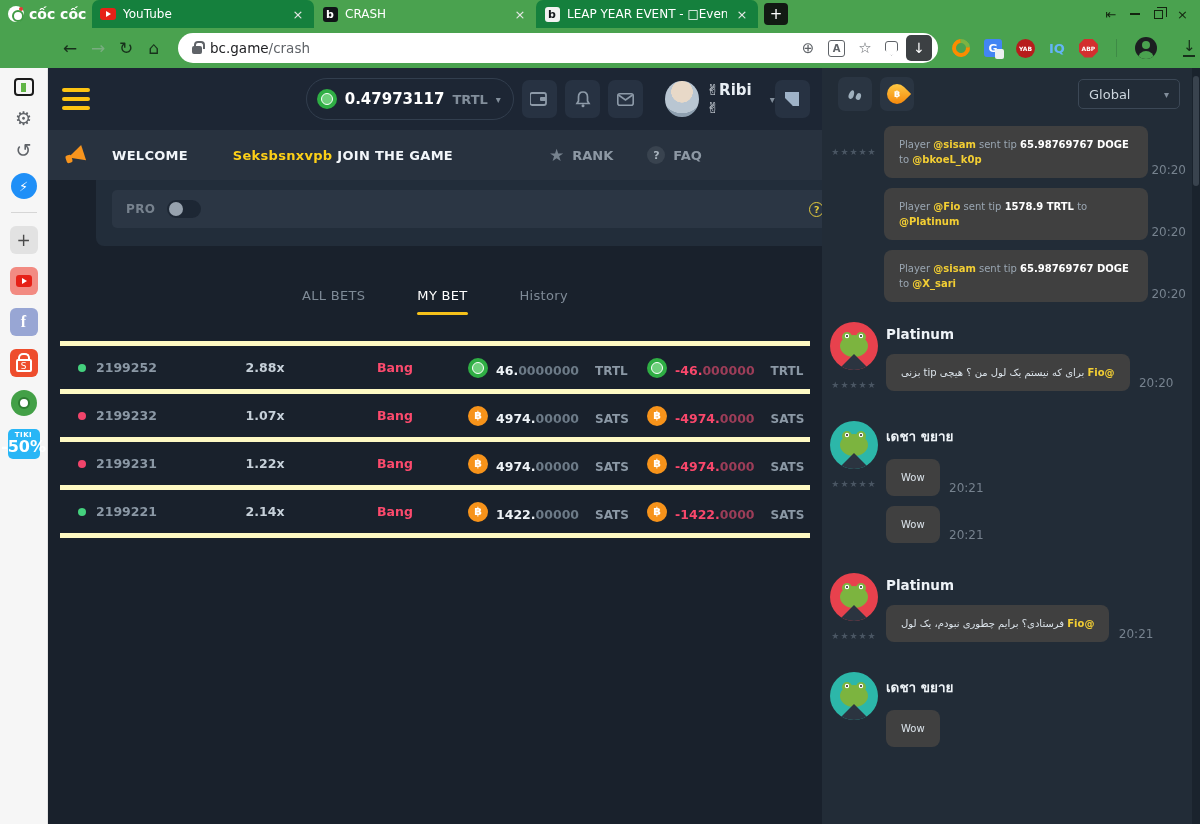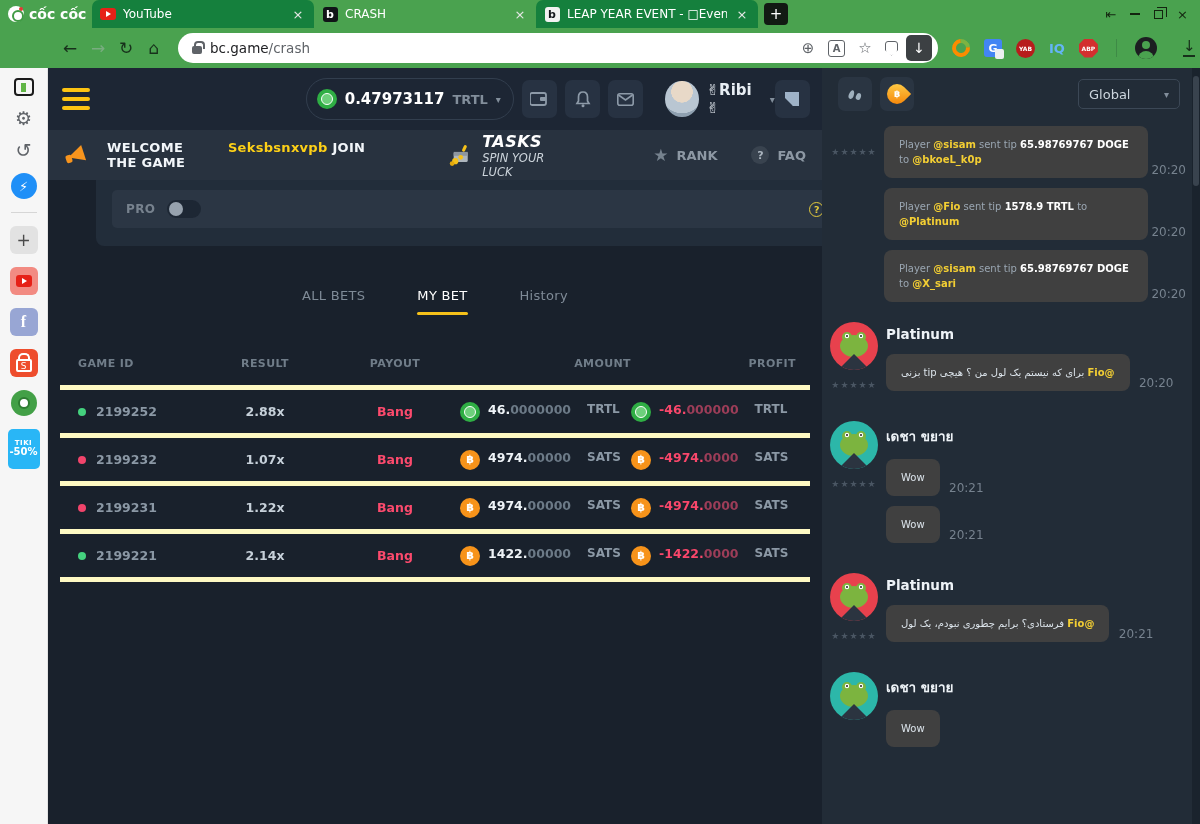--- a/index.html
+++ b/index.html
@@ -65,23 +65,23 @@
   .sb-plus { background:#e2e2e2; color:#4a4a4a; font-size:17px; }
   .sb-yt { background:#f28b82; }
   .sb-yt i { width:16px; height:12px; background:#e62117; border-radius:3px; position:relative; }
   .sb-yt i::after { content:""; position:absolute; left:6px; top:3px; border-left:5px solid #fff; border-top:3px solid transparent; border-bottom:3px solid transparent; }
   .sb-fb { background:#98a6d4; color:#fff; font-weight:bold; font-size:16px; font-family:"Liberation Serif",serif; }
   .sb-shopee { background:#ee4d2d; color:#fff; position:relative; }
   .sb-shopee i { width:16px; height:13px; border:2px solid #fff; border-radius:2px; margin-top:5px; display:flex; align-items:center; justify-content:center; font-size:9px; font-style:normal; color:#fff; }
   .sb-shopee i::before { content:""; position:absolute; top:4px; width:8px; height:6px; border:2px solid #fff; border-bottom:none; border-radius:5px 5px 0 0; }
   .sb-ball { width:26px; height:26px; border-radius:50%; background:#43a047; position:relative; }
   .sb-ball::after { content:""; position:absolute; left:7px; top:7px; width:8px; height:8px; border-radius:50%; background:#fff; border:2px solid #2e7d32; }
-  .sb-tiki { width:32px; height:40px; border-radius:5px; background:#29b6f6; color:#fff; display:flex; flex-direction:column; align-items:center; justify-content:center; line-height:1.05; }
+  .sb-tiki { width:32px; height:30px; border-radius:5px; background:#29b6f6; color:#fff; display:flex; flex-direction:column; align-items:center; justify-content:center; line-height:1.05; }
   .sb-tiki b { font-size:7px; letter-spacing:.5px; }
-  .sb-tiki span { font-size:10px; font-weight:bold; }
+  .sb-tiki span { font-size:16px; font-weight:bold; }
 
   
   .page { flex:1; display:flex; min-width:0; }
   .site-main { width:774px; flex:0 0 774px; background:#19212c; display:flex; flex-direction:column; overflow:hidden; }
   .site-header { height:62px; background:#1d2634; display:flex; align-items:center; padding:0 12px 0 14px; flex:0 0 62px; }
   .burger { width:30px; display:flex; flex-direction:column; gap:5px; }
   .burger i { height:4px; background:#fdc412; border-radius:2px; display:block; }
   .balance { margin-left:216px; height:42px; border:1px solid #323e4e; border-radius:21px; display:flex; align-items:center; padding:0 12px 0 10px; gap:8px; }
   .coin { width:20px; height:20px; border-radius:50%; display:inline-flex; align-items:center; justify-content:center; flex:0 0 20px; }
   .coin.trtl { background:#2fae44; }
@@ -136,21 +136,21 @@
   .h-r { text-align:right; padding-right:14px; }
   .h-amt { text-align:right; padding-right:4px; }
   .dot { width:8px; height:8px; border-radius:50%; margin-right:10px; }
   .dot.green { background:#44d17e; }
   .dot.red { background:#f1446b; }
   .idtxt { color:#8b98a5; }
   .c-res { text-align:center; color:#c6d0d9; }
   .c-pay { text-align:center; }
   .c-pay.bang { color:#fc4a6d; }
   .c-pay.win { color:#3fd470; }
-  .c-amt,.c-prof { display:flex; align-items:flex-start; justify-content:flex-end; }
+  .c-amt,.c-prof { display:flex; align-items:flex-end; justify-content:flex-end;margin-left:8px; }
   .c-prof { padding-right:14px; }
   .c-amt .coin,.c-prof .coin { margin-right:8px; }
   .val b { color:#eef3f7; }
   .val i { color:#6c7a87; font-style:normal; }
   .c-prof.loss .val b { color:#f9476b; }
   .c-prof.loss .val i { color:#9c3d58; }
   .cur { color:#8b98a5; width:44px; margin-left:16px; font-size:12px; }
 
   
   .chat { flex:1; background:#222c37; display:flex; flex-direction:column; position:relative; overflow:hidden; }
@@ -319,34 +319,20 @@
           </div>
         </div>
 
         <div class="banner">
           <span class="mega"></span>
           <span class="wl">
             <span>WELCOME</span>
             <span class="wuser">Seksbsnxvpb</span>
             <span>JOIN THE GAME</span>
           </span>
-          <div class="tasks">
-            <svg class="chest" viewBox="0 0 30 28">
-              <rect x="6" y="10" width="18" height="13" rx="2" fill="#aeb6bd"></rect>
-              <rect x="6" y="10" width="18" height="5" fill="#8d969e"></rect>
-              <circle cx="15" cy="17" r="3" fill="#f5c11a"></circle>
-              <circle cx="8" cy="22" r="4" fill="#f5c11a"></circle>
-                <circle cx="4" cy="25" r="3" fill="#e3a90c"></circle>
-              <rect x="18" y="1" width="4" height="9" rx="2" transform="rotate(25 20 5)" fill="#f5c11a"></rect>
-            </svg>
-            <div class="tasks-text">
-              <div class="tasks-title">TASKS</div>
-              <div class="tasks-sub">SPIN YOUR LUCK</div>
-            </div>
-          </div>
           <div class="rank">
             <span class="rank-star">★</span>
             <span>RANK</span>
           </div>
           <div class="faq">
             <span class="faq-ic">?</span>
             <span>FAQ</span>
           </div>
         </div>
 
@@ -363,27 +349,20 @@
           </div>
         </div>
 
         <div class="bet-tabs">
           <span class="btab">ALL BETS</span>
           <span class="btab active">MY BET</span>
           <span class="btab">History</span>
         </div>
 
         <div class="table-wrap">
-          <div class="thead">
-            <span class="h-id">GAME ID</span>
-            <span class="h-c">RESULT</span>
-            <span class="h-c">PAYOUT</span>
-            <span class="h-amt">AMOUNT</span>
-            <span class="h-r">PROFIT</span>
-          </div>
           <div id="tbody">
               <div class="trow">
     <div class="c-id">
                   <span class="dot green"></span>
                   <span class="idtxt">2199252</span>
                 </div>
     <div class="c-res">2.88x</div>
     <div class="c-pay bang">Bang</div>
     <div class="c-amt">
                   <span class="coin trtl"></span>

